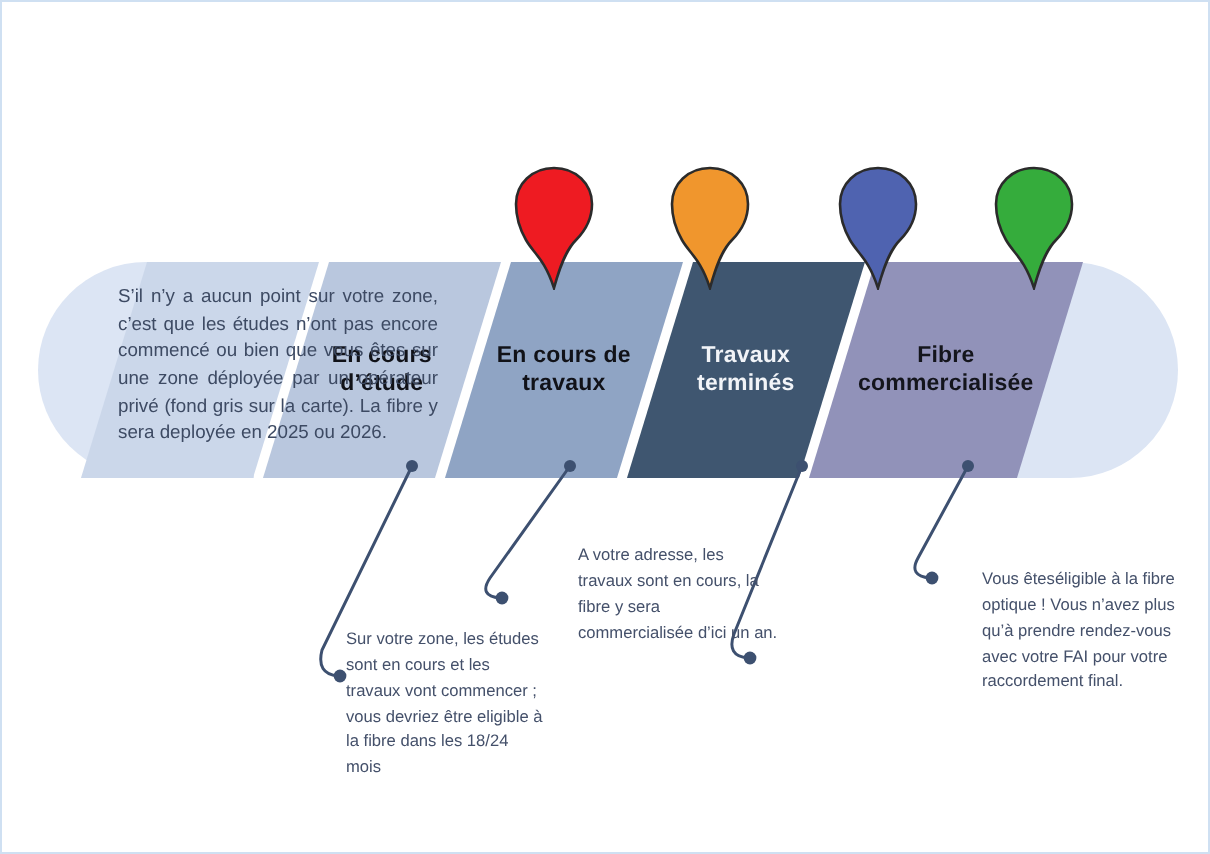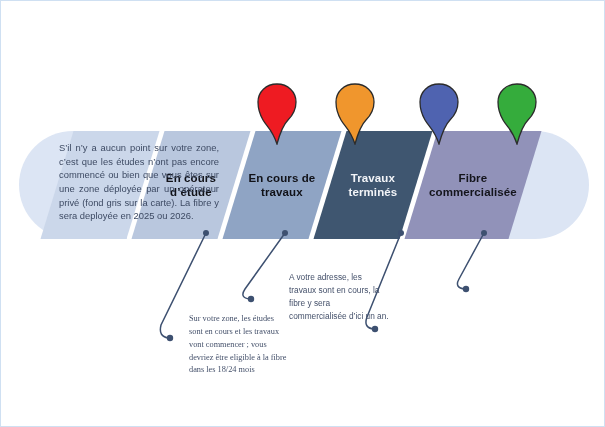--- a/index.html
+++ b/index.html
@@ -75,21 +75,21 @@
   
   #wires{position:absolute;left:0;top:0;width:605px;height:427px;}
 
   
   .callout{
     position:absolute;
     font-size:8.3px;
     line-height:1.55;
     color:#44506a;
   }
-  #c0{left:188px;top:312px;width:100px;font-family:Liberation Serif, serif;}
+  #c0{left:172px;top:312px;width:100px;}
   #c1{left:288px;top:258px;width:100px;margin-top:12px;}
   #c2{left:390px;top:292px;width:100px;}
   #c3{left:490px;top:282px;width:100px;}
 </style>
 </head>
 <body>
 
 <div id="frame">
 
   <div id="banner">
@@ -150,14 +150,15 @@
       <circle cx="250" cy="298" r="3.2"></circle>
       <circle cx="400" cy="232" r="3"></circle>
       <circle cx="374" cy="328" r="3.2"></circle>
       <circle cx="483" cy="232" r="3"></circle>
       <circle cx="465" cy="288" r="3.2"></circle>
     </g>
   </svg>
 
   <div class="callout" id="c0">Sur votre zone, les études sont en cours et les travaux vont commencer ; vous devriez être eligible à la fibre dans les 18/24 mois</div>
   <div class="callout" id="c1">A votre adresse, les travaux sont en cours, la fibre y sera commercialisée d’ici un an.</div>
+  <div class="callout" id="c3">Vous êteséligible à la fibre optique ! Vous n’avez plus qu’à prendre rendez-vous avec votre FAI pour votre raccordement final.</div>
 
 </div>
 
 </body></html>

